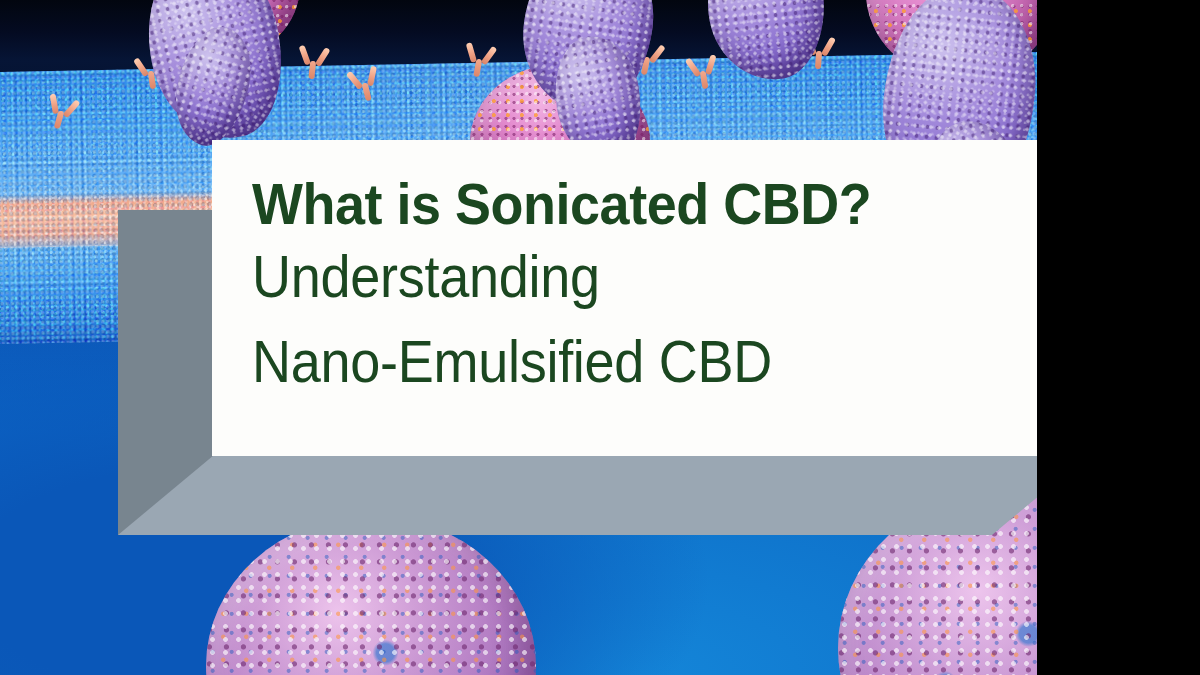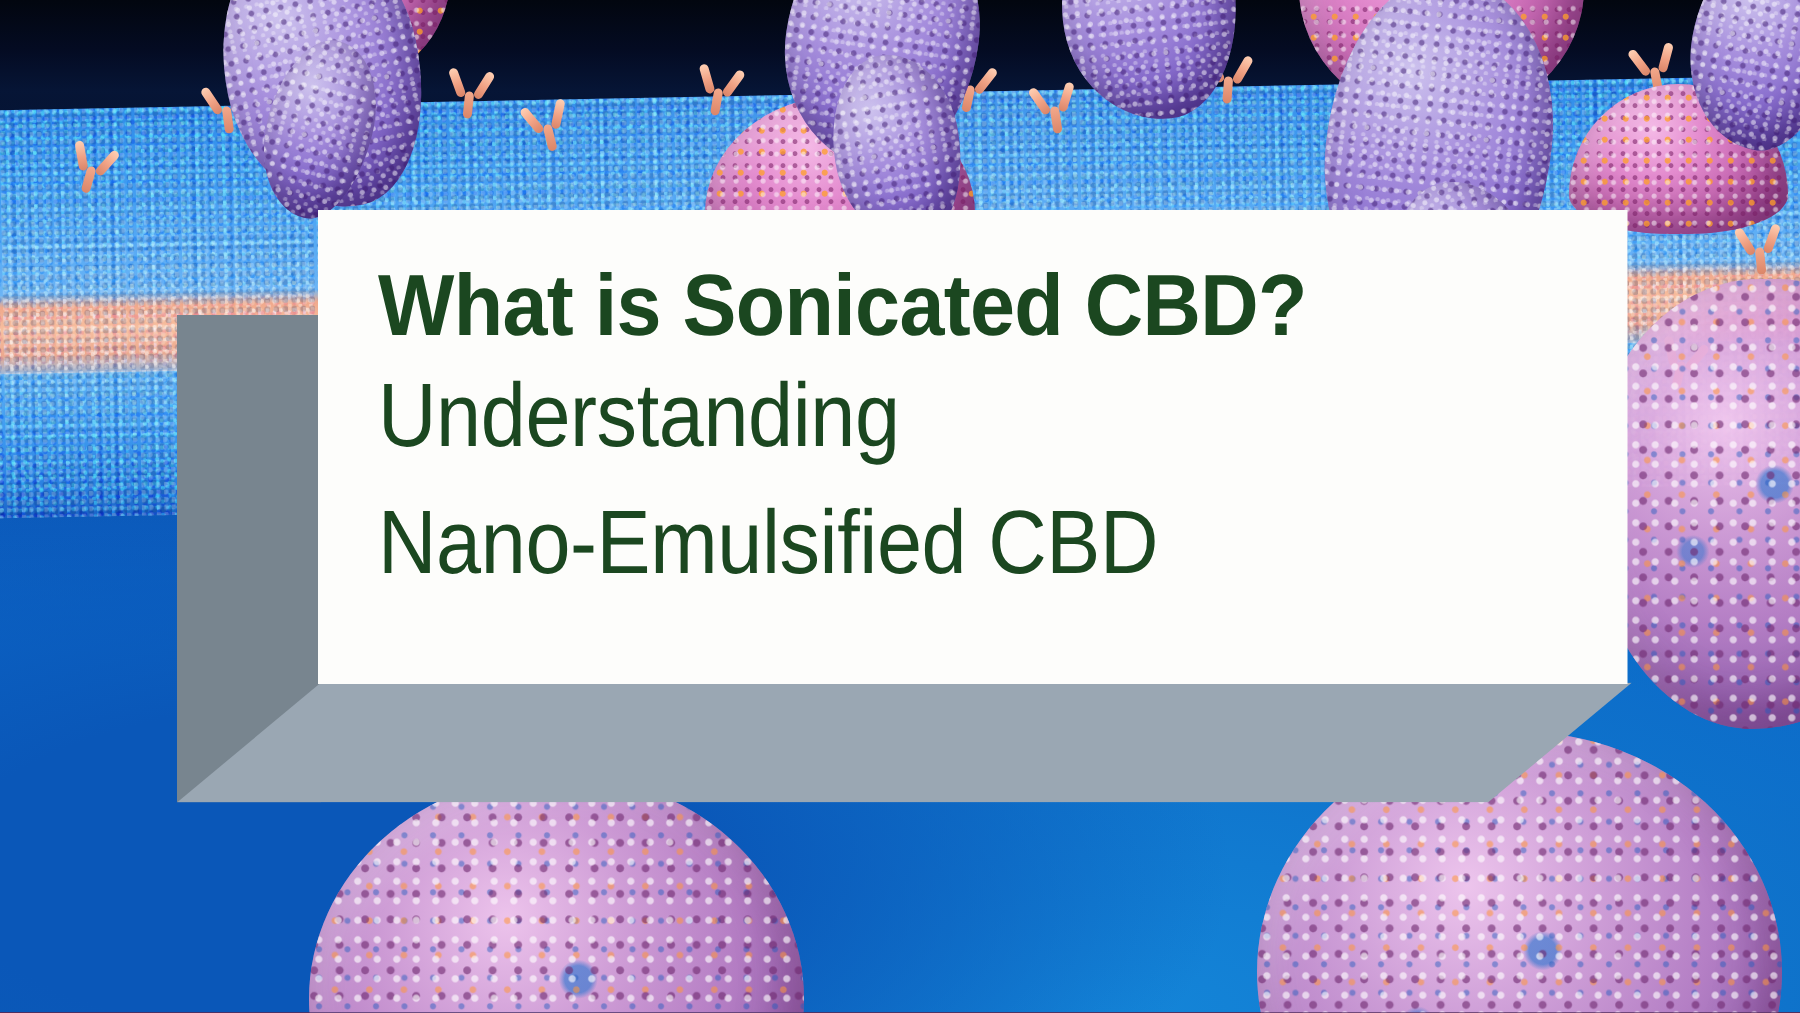--- a/index.html
+++ b/index.html
@@ -1,24 +1,24 @@
 <!DOCTYPE html>
 <html><head>
 <meta charset="utf-8">
 <title>What is Sonicated CBD?</title>
 <style>
   * { margin:0; padding:0; box-sizing:border-box; }
   html,body{ background:#000; }
 
   #stage{
     position:relative;
-    width:1200px; height:675px;
+    width:1037px; height:675px;
     overflow:hidden;
     font-family:"Liberation Sans", sans-serif;
-    background:#ec4899;
+    background:#f97316;
   }
 
   
   .bg-layer{ position:absolute; inset:0; }
 
   
   .bg-base{
     background:
       radial-gradient(ellipse 70% 55% at 18% 86%, #0a57b8 0%, #0a57b8 30%, rgba(8,70,170,0) 72%),
       radial-gradient(ellipse 95% 70% at 62% 100%, #1485d8 0%, #0f74cc 38%, rgba(12,100,190,0) 78%),

